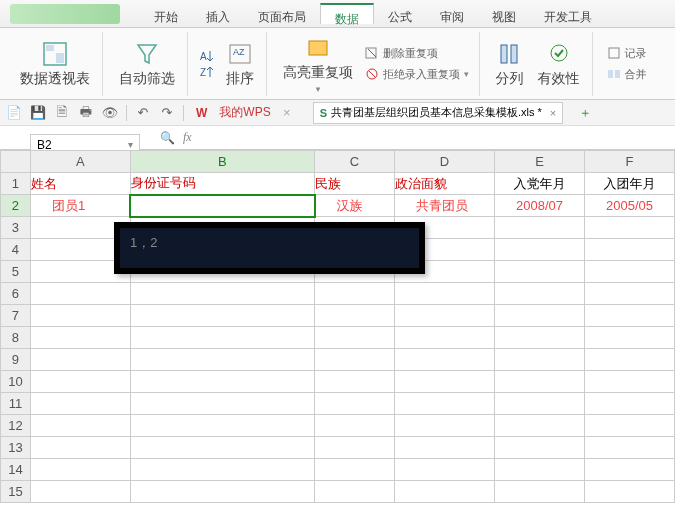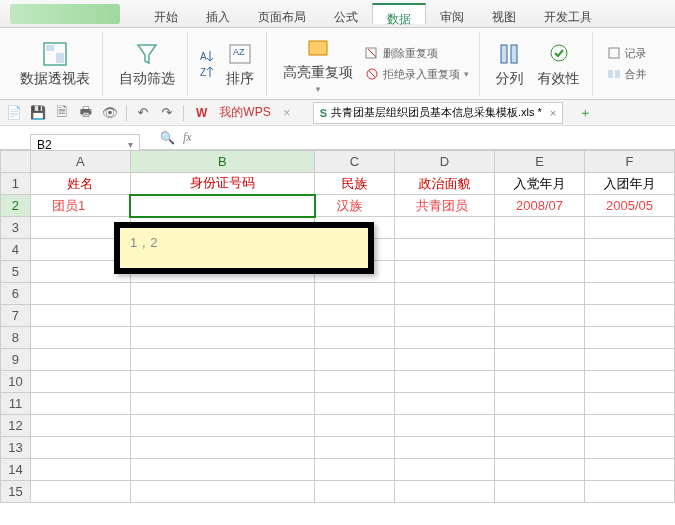--- a/index.html
+++ b/index.html
@@ -34,41 +34,41 @@
 .fx-area { display: flex; align-items: center; gap: 8px; color: #888; }
 .fx-label { font-style: italic; font-family: serif; }
 
 .grid-area { position: relative; }
 .grid { border-collapse: collapse; table-layout: fixed; }
 .grid th, .grid td { border: 1px solid #ccc; font-size: 13px; font-weight: normal; height: 22px; overflow: hidden; white-space: nowrap; }
 .corner { width: 30px; background: #eee; border-right: 2px solid #999; border-bottom: 2px solid #999; }
 .colhead { background: #eee; text-align: center; color: #555; }
 .rowhead { width: 30px; background: #eee; text-align: center; color: #555; }
 .colA { width: 100px; } .colB { width: 185px; } .colC { width: 80px; } .colD { width: 100px; } .colE { width: 90px; } .colF { width: 90px; }
-.hdr-red { color: #c00; text-align: center; }
+.hdr-red { color: #c00; text-align: left; }
 .hdr-black { color: #000; text-align: center; }
 .cell { padding: 0 21px; color: #ef4444; }
 .cell.right { text-align: right; }
 .active-cell { border: 2px solid #1a8a1a !important; position: relative; }
 .colhead.active, .rowhead.active { background: #d8ecd8; color: #1a7a1a; }
 
-.tooltip-box { position: absolute; left: 114px; top: 222px; width: 260px; height: 52px; border: 6px solid #000; background: #fef9c3; padding: 6px 10px; font-size: 13px; color: #888; box-shadow: 3px 3px 5px rgba(0,0,0,0.25); }
+.tooltip-box { position: absolute; left: 114px; top: 222px; width: 311px; height: 52px; border: 6px solid #000; background: #0f172a; padding: 6px 10px; font-size: 13px; color: #888; box-shadow: 3px 3px 5px rgba(0,0,0,0.25); }
 
 svg { display: block; }
 </style>
 </head>
 <body>
 
 <div class="ribbon-tabs">
   <div class="app-icon"></div>
   <div class="tab">开始</div>
   <div class="tab">插入</div>
   <div class="tab">页面布局</div>
+  <div class="tab active">数据</div>
   <div class="tab">公式</div>
-  <div class="tab active">数据</div>
   <div class="tab">审阅</div>
   <div class="tab">视图</div>
   <div class="tab">开发工具</div>
 </div>
 
 <div class="ribbon-body">
   <div class="ribbon-group">
     <div class="big-btn">
       <div class="icon">
           <svg width="26" height="26">

